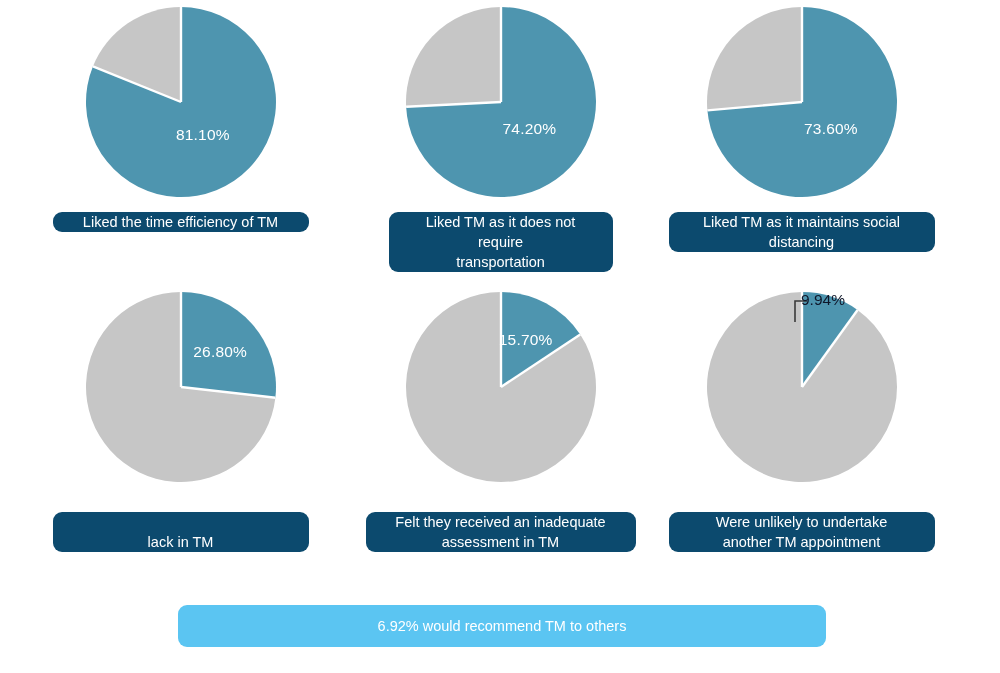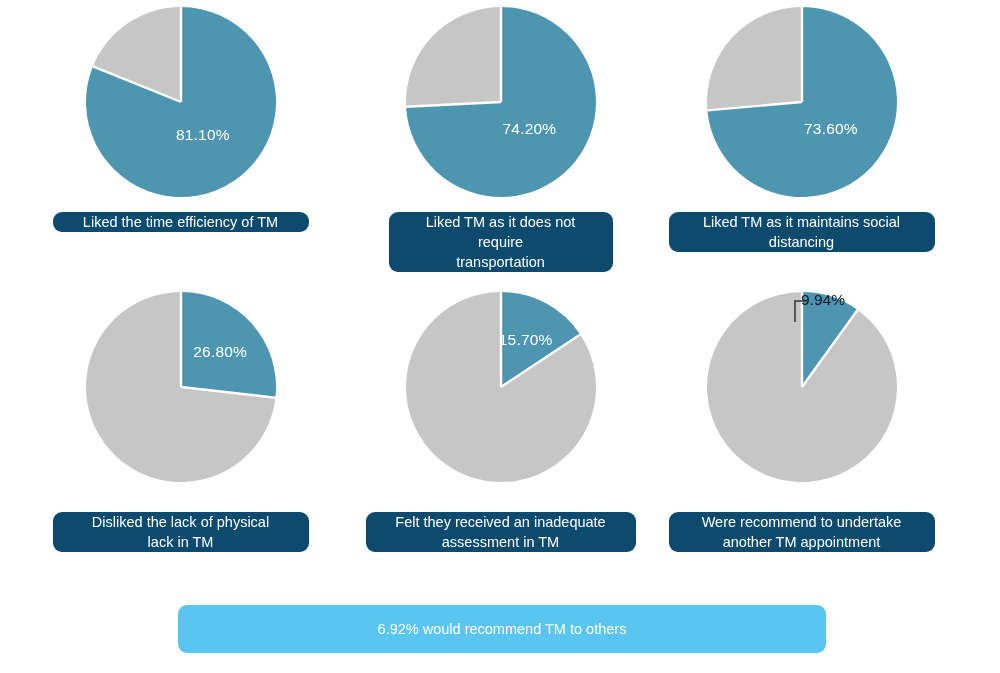--- a/index.html
+++ b/index.html
@@ -81,21 +81,21 @@
   .cell.c0.r0 .pill{width:256px;}
   .cell.c1.r0 .pill{width:224px;}
   .cell.c2.r0 .pill{width:266px;}
   .cell.c0.r1 .pill{width:256px;}
   .cell.c1.r1 .pill{width:270px;}
   .cell.c2.r1 .pill{width:266px;}
 
   .banner{
     position:absolute;
     left:178px;top:605px;
-    width:648px;height:48px;
+    width:648px;height:42px;
     background:#5BC5F2;
     border-radius:9px;
     color:#ffffff;
     font-size:14.5px;
     display:flex;
     align-items:center;
     justify-content:center;
   }
 </style>
 </head>
@@ -169,21 +169,21 @@
             <path d="M 96 96 L 96.00 1.00 A 95 95 0 0 1 190.39 106.72 Z" fill="#4E95AF"></path>
             <path d="M 96 96 L 190.39 106.72 A 95 95 0 1 1 96.00 1.00 Z" fill="#C6C6C6"></path>
             <line x1="96" y1="96" x2="96.00" y2="1.00" stroke="#FFFFFF" stroke-width="2.4"></line>
             <line x1="96" y1="96" x2="190.39" y2="106.72" stroke="#FFFFFF" stroke-width="2.4"></line>
           </svg>
         </div>
       <div class="pct" style="left: 206.184px; top: 66.5682px;">26.80%</div>
     </div>
     <div class="pill">
       <span>
-        <span>Disliked the lack of physical</span><br>
+        <br>
         <span>lack in TM</span>
       </span>
     </div>
   </div>
 
   <div class="cell c1 r1">
     <div class="pie-wrap">
       <div class="pie">
           <svg viewBox="0 0 192 192" xmlns="http://www.w3.org/2000/svg">
             <path d="M 96 96 L 96.00 1.00 A 95 95 0 0 1 175.24 43.59 Z" fill="#4E95AF"></path>
@@ -212,21 +212,21 @@
             <line x1="96" y1="96" x2="151.55" y2="18.93" stroke="#FFFFFF" stroke-width="2.4"></line>
           </svg>
         </div>
       <svg class="leader" style="left:158px;top:12px;width:26px;height:26px;" viewBox="0 0 26 26">
         <path d="M2,25 L2,4 L14,4" fill="none" stroke="#3a3a3a" stroke-width="1.6"></path>
       </svg>
       <div class="callout" style="left:166px;top:6px;">9.94%</div>
     </div>
     <div class="pill">
       <span>
-        <span>Were recommend to undertake</span><br>
+        <span>Were unlikely to undertake</span><br>
         <span>another TM appointment</span>
       </span>
     </div>
   </div>
 
 </div>
 
 <div class="banner">
   <span>6.92% would recommend TM to others</span>
 </div>

